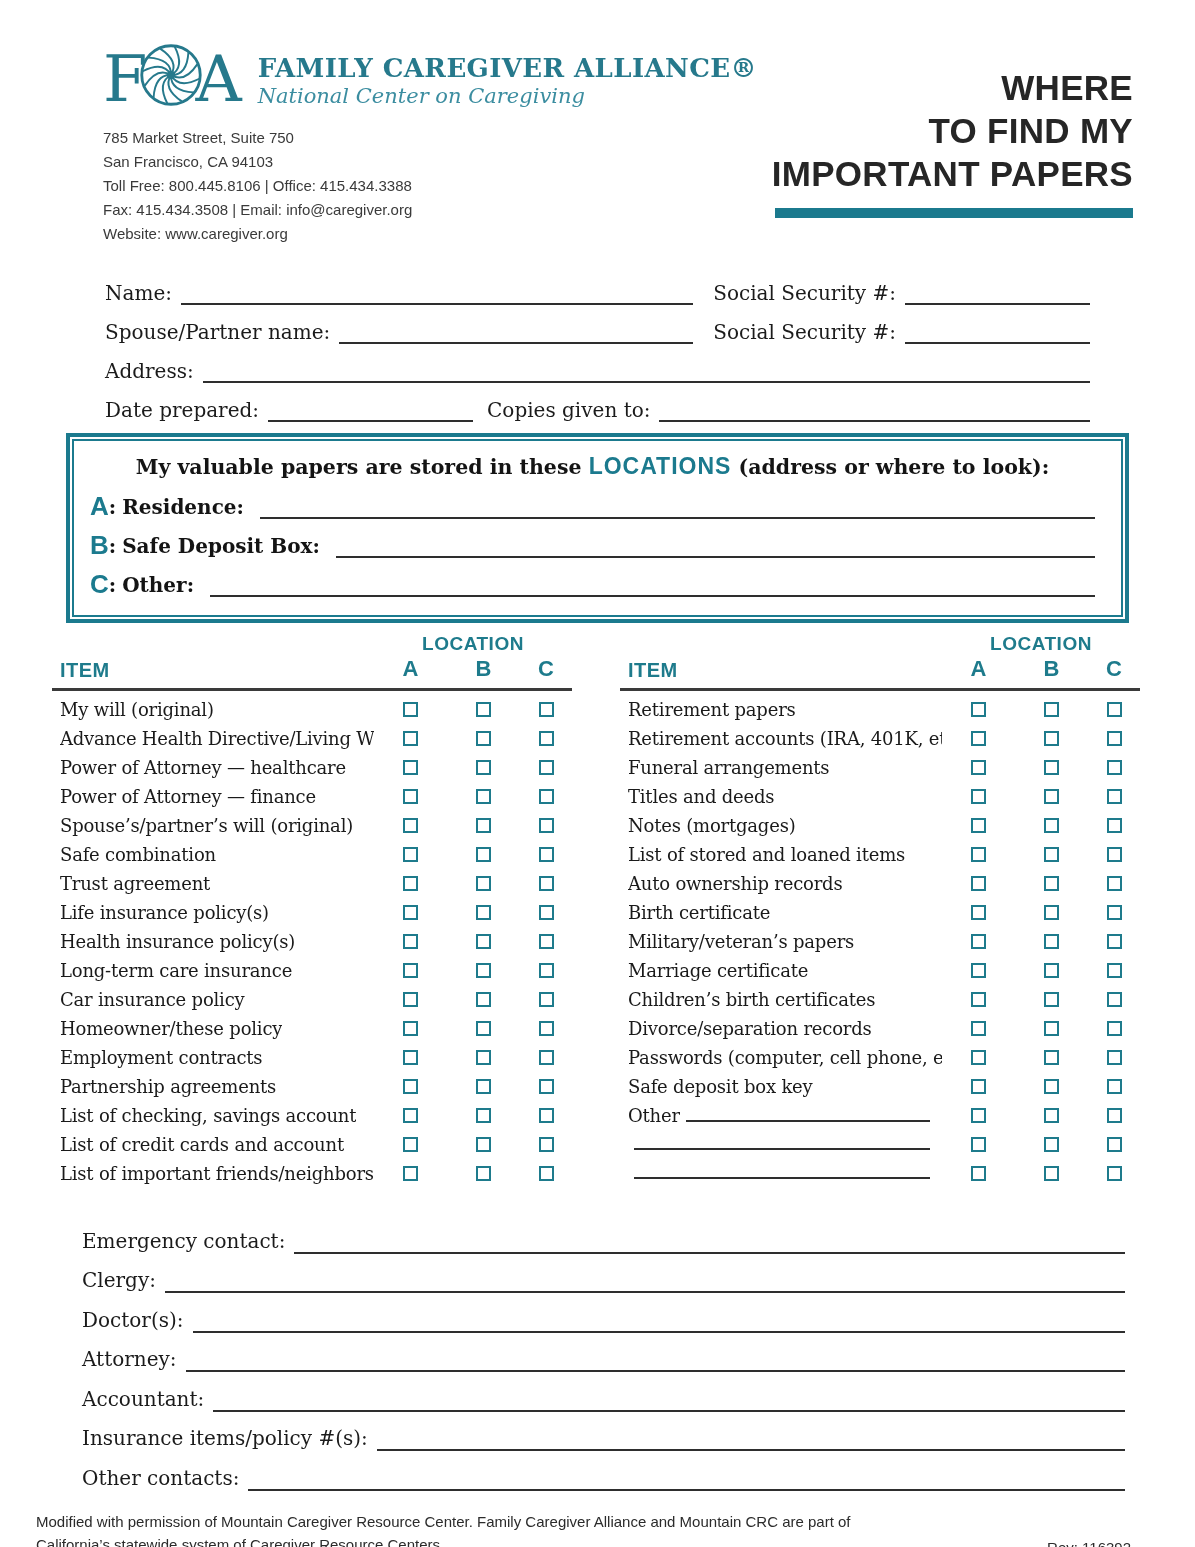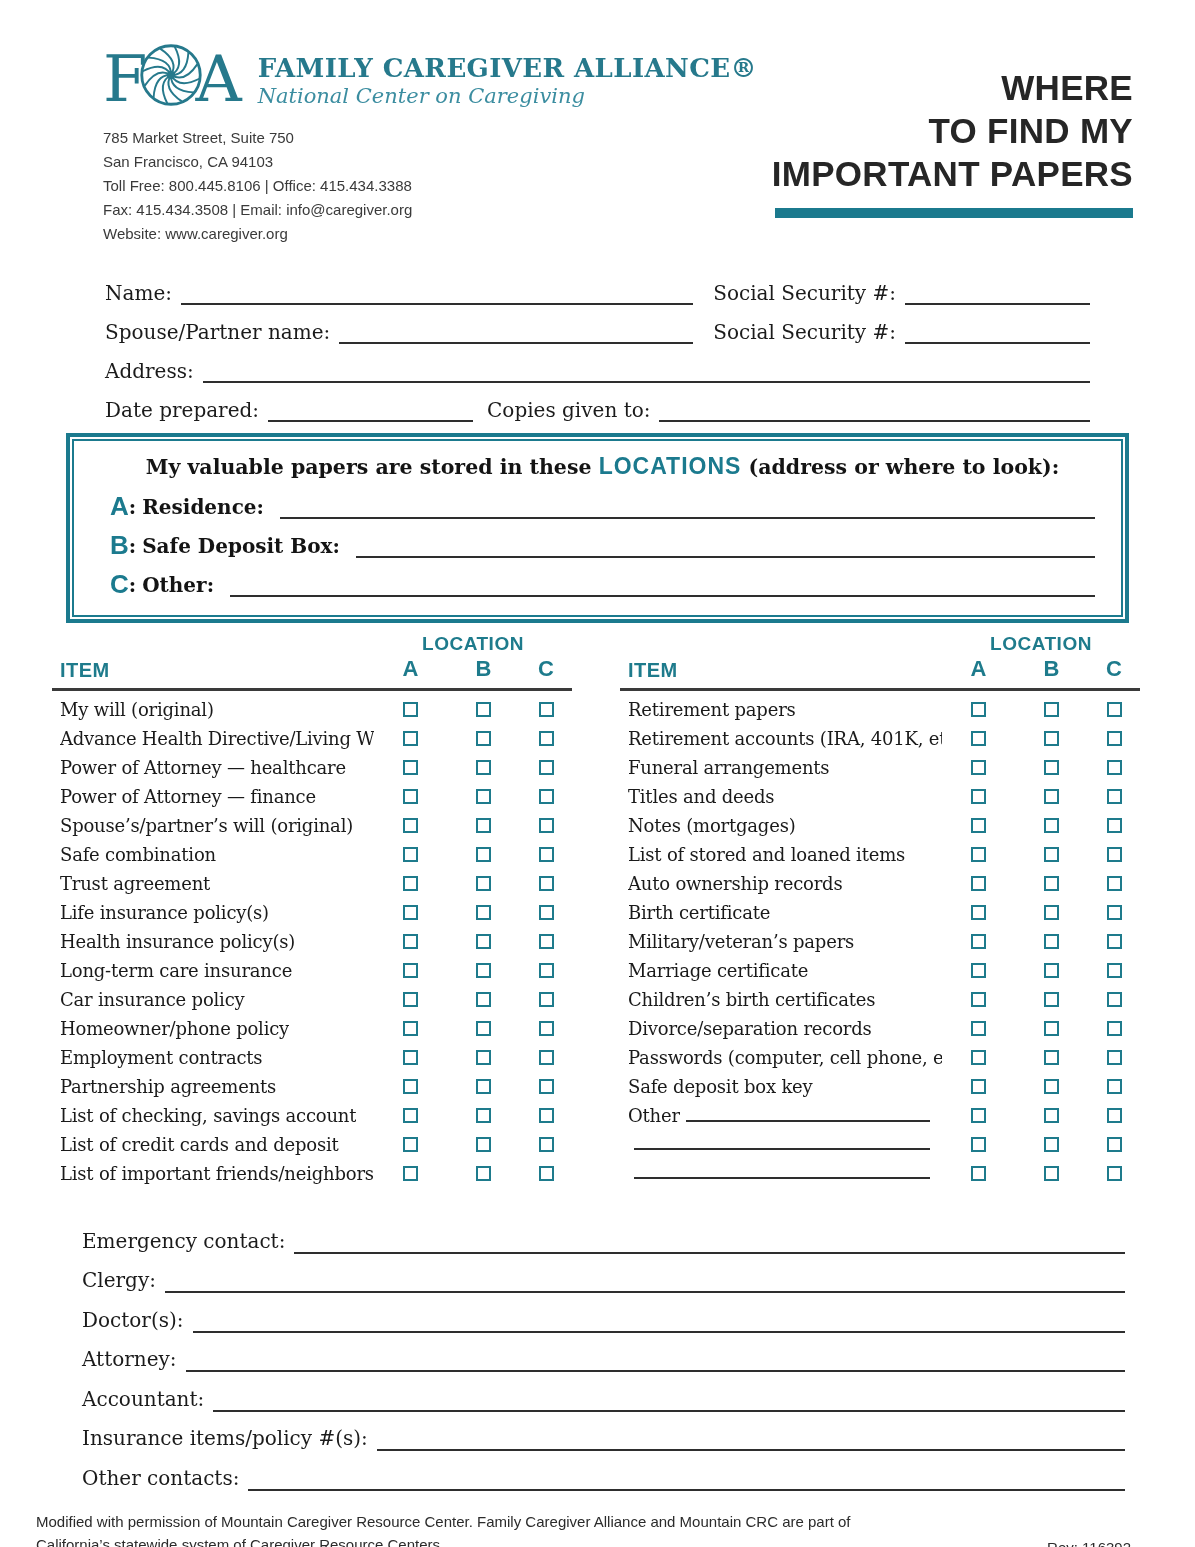--- a/index.html
+++ b/index.html
@@ -27,21 +27,21 @@
   .id-section { margin:10px 105px 0 105px; }
   .f-row { display:flex; align-items:flex-end; height:39px; }
   .ssn-label { margin-left:20px; }
   .ssn-line { flex:none; width:185px; }
   .date-line { flex:none; width:205px; }
   .copies-label { margin-left:14px; }
   
   .loc-box {
     margin:17px 72px 0 72px; border:2px solid #1b7a8e;
     outline:4px solid #1b7a8e; outline-offset:2px;
-    padding:12px 26px 18px 36px;
+    padding:12px 26px 18px 16px;
   }
   .loc-heading { text-align:center; font-family:"DejaVu Serif", serif; font-weight:bold; font-size:20.5px; color:#141414; }
   .loc-word { font-family:"Liberation Sans", sans-serif; font-weight:bold; font-size:23px; color:#1b7a8e; letter-spacing:1px; }
   .loc-row { display:flex; align-items:flex-end; height:39px; }
   .loc-letter { font-weight:bold; font-size:26px; line-height:1; color:#1b7a8e; }
   .loc-sep { font-family:"DejaVu Serif", serif; font-weight:bold; font-size:20px; color:#141414; }
   .loc-label { font-family:"DejaVu Serif", serif; font-weight:bold; font-size:20px; color:#141414; margin-left:6px; padding-right:16px; white-space:nowrap; }
   .loc-row .fline { height:22px; }
   
   .tables { margin:16px 55px 0 52px; display:grid; grid-template-columns:1fr 1fr; column-gap:48px; }
@@ -357,21 +357,21 @@
             <span class="cb-cell">
               <span class="cb"></span>
             </span>
             <span class="cb-cell">
               <span class="cb"></span>
             </span>
           </div>
 
           <div class="grid4 trow type-text">
             <span class="tcell-first">
-              <span class="tlabel">Homeowner/phone policy</span>
+              <span class="tlabel">Homeowner/these policy</span>
 
             </span>
             <span class="cb-cell">
               <span class="cb"></span>
             </span>
             <span class="cb-cell">
               <span class="cb"></span>
             </span>
             <span class="cb-cell">
               <span class="cb"></span>
@@ -421,21 +421,21 @@
             <span class="cb-cell">
               <span class="cb"></span>
             </span>
             <span class="cb-cell">
               <span class="cb"></span>
             </span>
           </div>
 
           <div class="grid4 trow type-text">
             <span class="tcell-first">
-              <span class="tlabel">List of credit cards and deposit</span>
+              <span class="tlabel">List of credit cards and account</span>
 
             </span>
             <span class="cb-cell">
               <span class="cb"></span>
             </span>
             <span class="cb-cell">
               <span class="cb"></span>
             </span>
             <span class="cb-cell">
               <span class="cb"></span>

